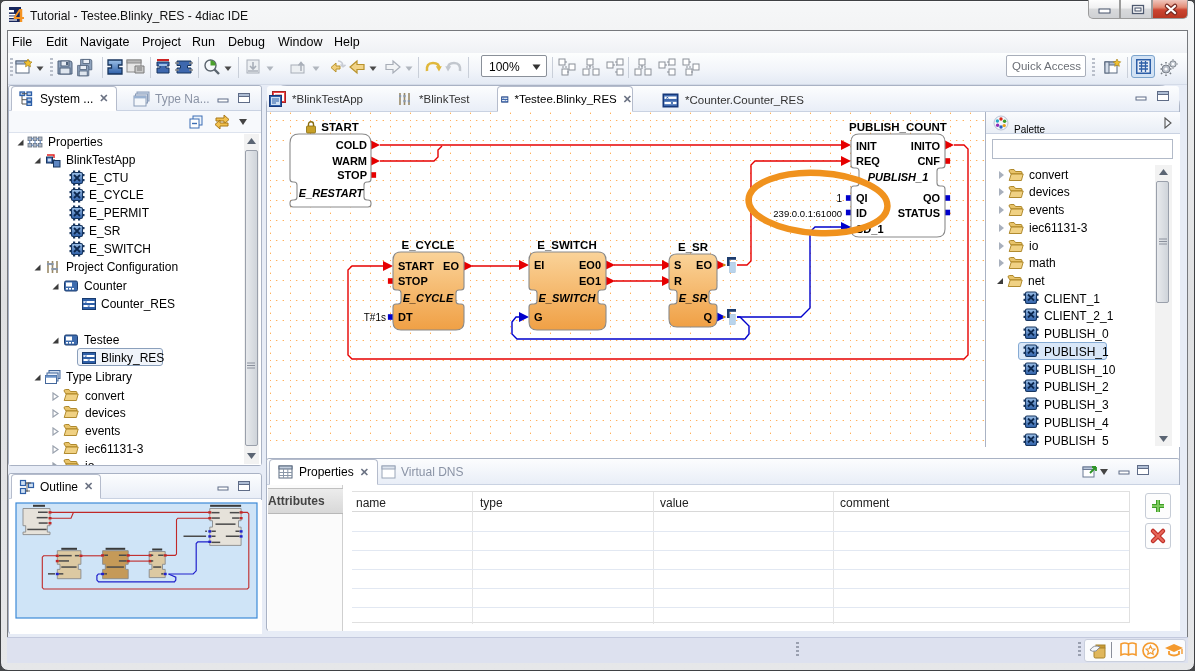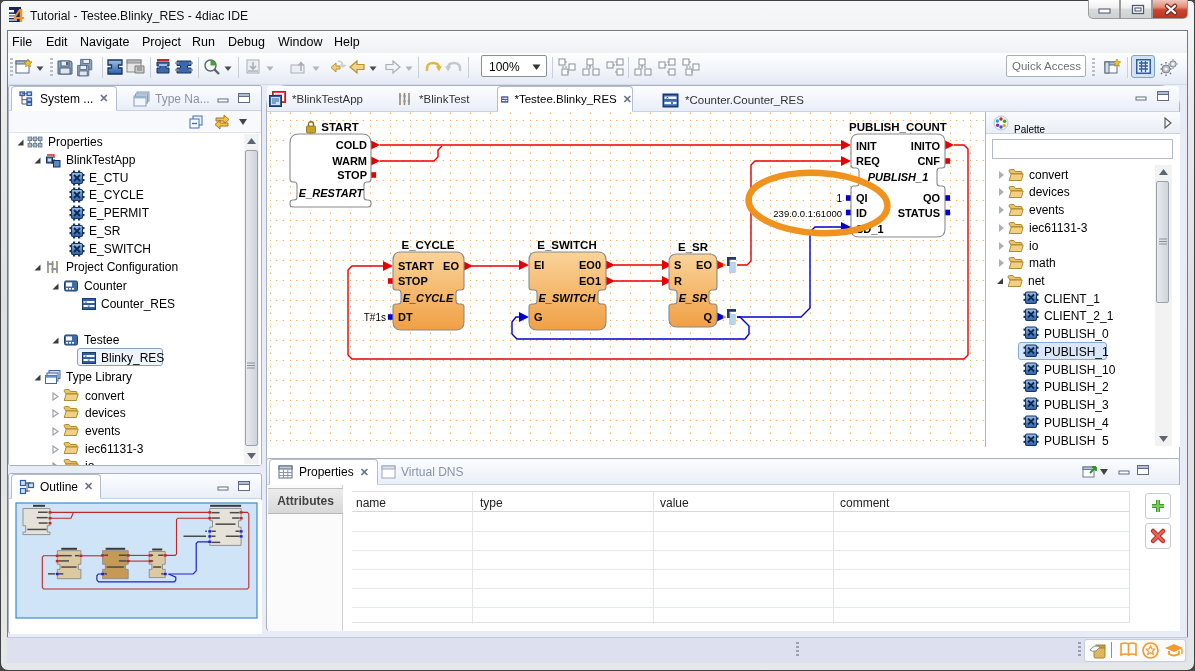--- a/index.html
+++ b/index.html
@@ -1186,21 +1186,21 @@
         <rect x="2" y="7" width="10" height="3" fill="#fff" stroke="#5f6c87"></rect>
       </svg>
     <svg class="minibtn" style="right:28px; top:5px;" viewBox="0 0 15 12">
         <rect x="1.5" y="1.5" width="11" height="9" fill="#fff" stroke="#5f6c87"></rect>
         <rect x="1.5" y="1.5" width="11" height="3" fill="#aebdd4" stroke="#5f6c87"></rect>
       </svg>
   </div>
   <div style="position:absolute; left:1px; top:26px; width:912px; height:146px; background:#fff;">
 
     <div style="position:absolute; left:0; top:0; width:75px; height:146px; background:#fbfbfb; border-right:1px solid #cfcfcf;">
-      <div style="position:absolute; left:0; top:3px; width:75px; height:26px; background:linear-gradient(180deg,#ececec,#d8d8d8); border-top:1px solid #c0c0c0; border-bottom:1px solid #b8b8b8; font-size:12px; font-weight:bold; color:#444; text-align:center; line-height:25px;">Attributes</div>
+      <div style="position:absolute; left:0; top:3px; width:75px; height:26px; background:linear-gradient(180deg,#ececec,#d8d8d8); border-top:1px solid #c0c0c0; border-bottom:1px solid #b8b8b8; font-size:12px; font-weight:bold; color:#444; text-align:left; line-height:25px;">Attributes</div>
     </div>
 
     <div style="position:absolute; left:84px; top:6px; width:778px; height:132px; background:#fff; border:1px solid #e0e0e0; border-left:none;">
       <div style="position:absolute; left:0; top:0; width:100%; height:20px; background:#fff; border-bottom:1px solid #d8d8d8; font-size:12px; color:#222;">
         <span style="position:absolute; left:4px; top:4px;">name</span>
         <span style="position:absolute; left:128px; top:4px;">type</span>
         <span style="position:absolute; left:308px; top:4px;">value</span>
         <span style="position:absolute; left:488px; top:4px;">comment</span>
       </div>
       <div style="position:absolute; left:120px; top:0; width:1px; height:132px; background:#e4e4e4;"></div>

